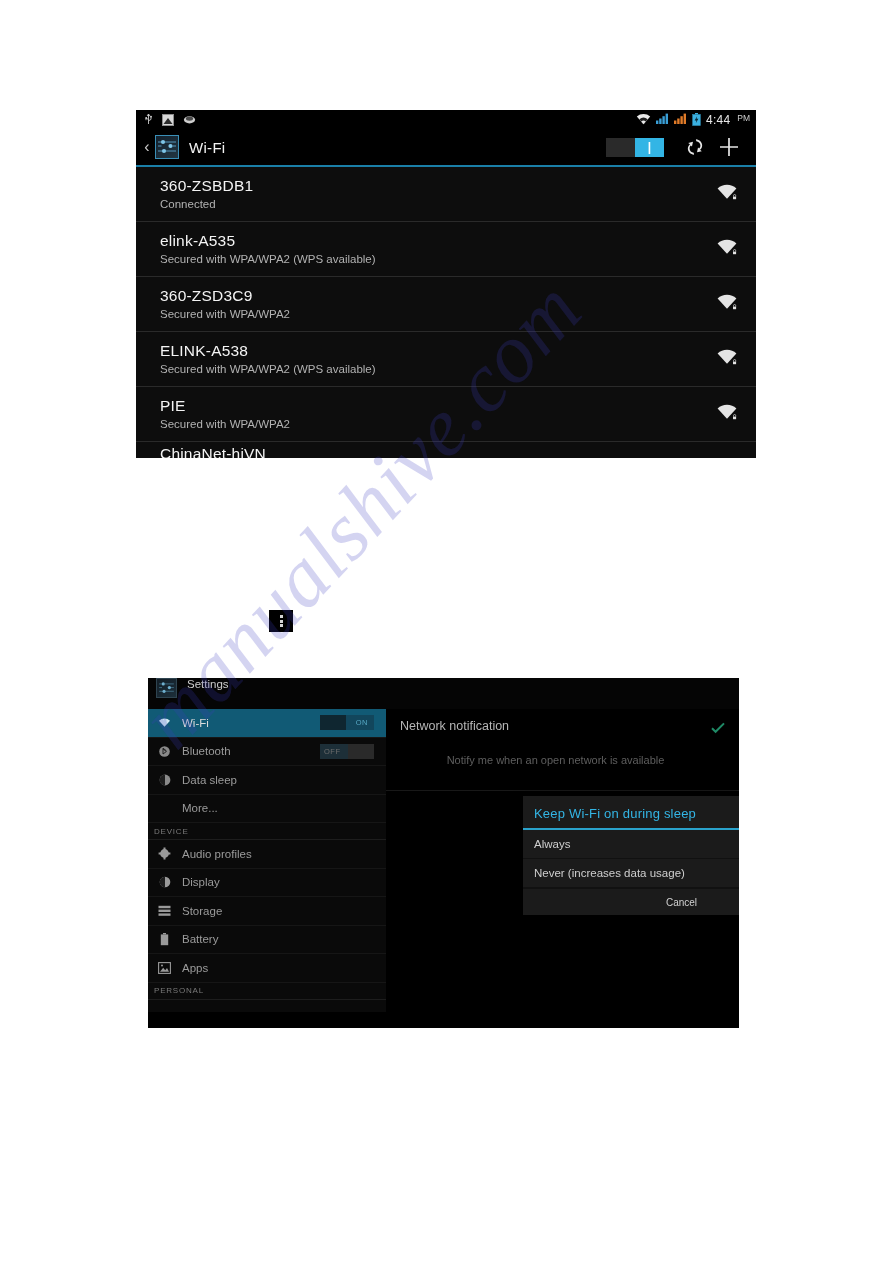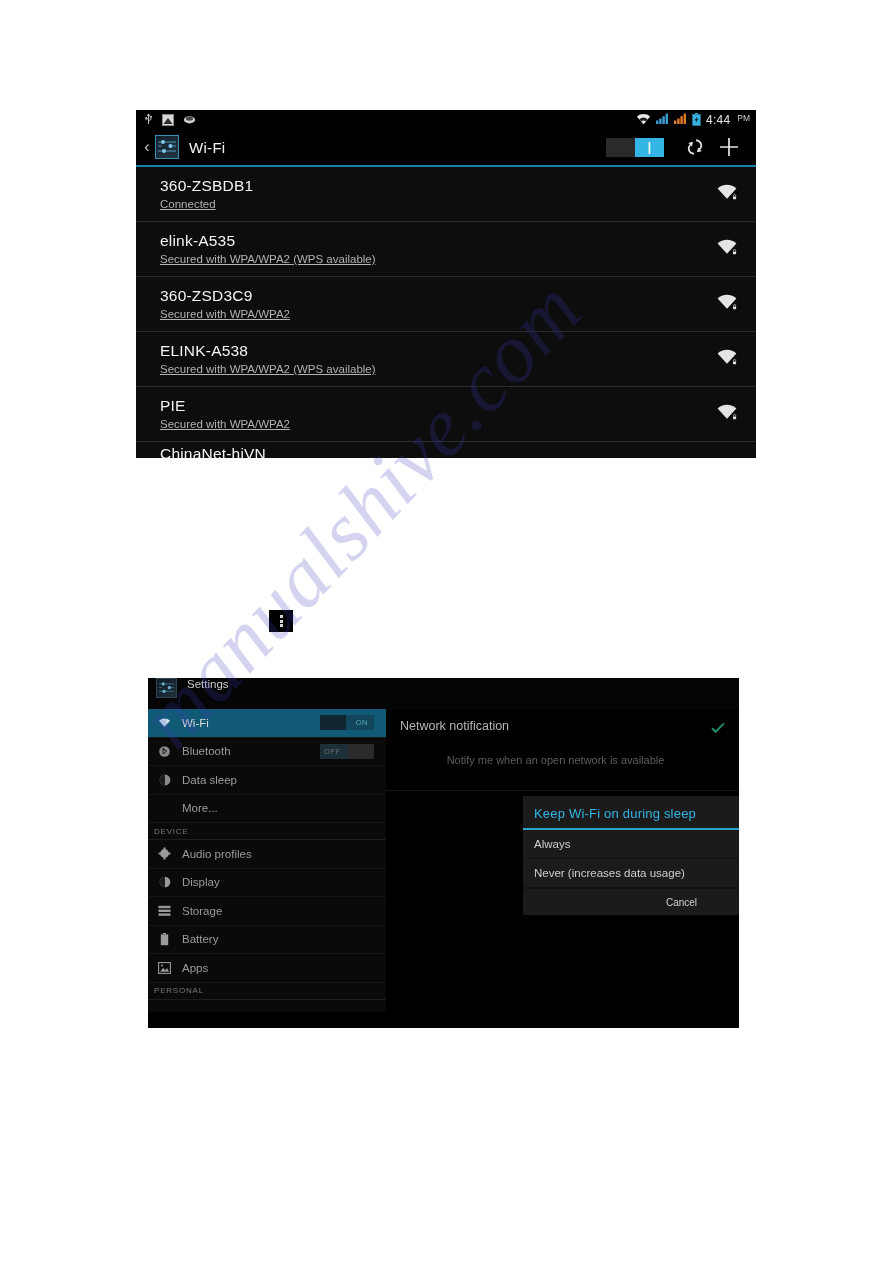--- a/index.html
+++ b/index.html
@@ -152,21 +152,20 @@
     color: #f4f4f4;
     font-size: 15.5px;
     line-height: 1.25;
     letter-spacing: 0.2px;
   }
   .wifi-sub {
     color: #b2b2b2;
     font-size: 11.5px;
     line-height: 1.3;
     margin-top: 2px;
-    text-decoration: underline;
   }
   .wifi-sig { flex: none; width: 26px; text-align: right; }
   .wifi-item.partial {
     height: 20px;
     align-items: flex-start;
     border-bottom: none;
     overflow: hidden;
     padding-top: 2px;
   }
   .wifi-item.partial .wifi-ssid { font-size: 15.5px; }

